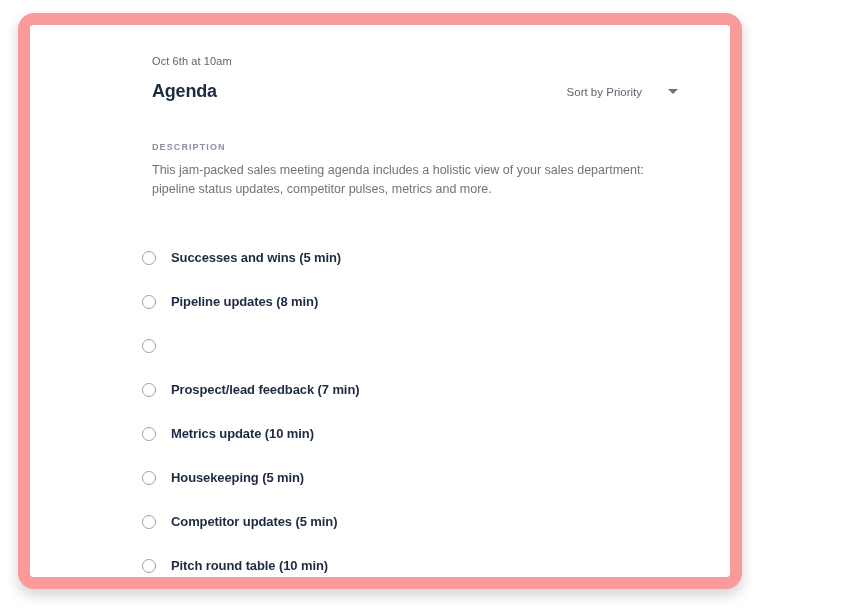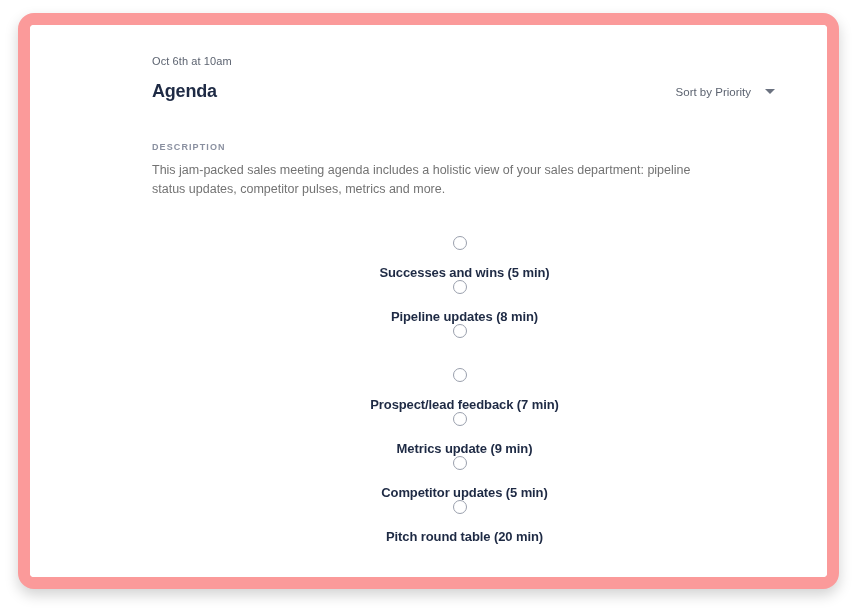--- a/index.html
+++ b/index.html
@@ -10,21 +10,21 @@
     width: 857px;
     height: 613px;
     background: #ffffff;
     font-family: "Liberation Sans", sans-serif;
     overflow: hidden;
   }
   .frame {
     position: absolute;
     left: 18px;
     top: 13px;
-    width: 821px;
+    width: 724px;
     height: 576px;
     background: #ffffff;
     border: 12px solid #fb9a9a;
     border-radius: 16px;
     box-sizing: border-box;
     box-shadow: 0 6px 14px rgba(0,0,0,0.18);
   }
   .card {
     position: absolute;
     left: 0;
@@ -52,21 +52,21 @@
   }
   .title {
     font-size: 18px;
     font-weight: bold;
     color: #1e2a44;
     letter-spacing: -0.2px;
   }
   .sort-control {
     display: flex;
     align-items: center;
-    gap: 14px;
+    gap: 26px;
     padding-right: 2px;
     cursor: pointer;
   }
   .sort-label {
     font-size: 11.5px;
     color: #5c6370;
   }
   .caret {
     width: 0;
     height: 0;
@@ -91,21 +91,20 @@
   }
   .items {
     margin-top: 36px;
   }
   .item {
     display: flex;
     align-items: center;
     gap: 15px;
     height: 44px;
     cursor: pointer;
-    flex-direction: column;
   }
   .radio {
     width: 14px;
     height: 14px;
     min-width: 14px;
     border: 1.6px solid #9aa0ad;
     border-radius: 50%;
     box-sizing: border-box;
     margin-left: -10px;
   }
@@ -147,27 +146,31 @@
         </div>
         <div class="item">
           <span class="radio"></span>
         </div>
         <div class="item">
           <span class="radio"></span>
           <span class="item-label">Prospect/lead feedback (7 min)</span>
         </div>
         <div class="item">
           <span class="radio"></span>
-          <span class="item-label">Metrics update (9 min)</span>
+          <span class="item-label">Metrics update (10 min)</span>
+        </div>
+        <div class="item">
+          <span class="radio"></span>
+          <span class="item-label">Housekeeping (5 min)</span>
         </div>
         <div class="item">
           <span class="radio"></span>
           <span class="item-label">Competitor updates (5 min)</span>
         </div>
         <div class="item">
           <span class="radio"></span>
-          <span class="item-label">Pitch round table (20 min)</span>
+          <span class="item-label">Pitch round table (10 min)</span>
         </div>
       </div>
 
     </div>
   </div>
 </div>
 
 </body></html>

